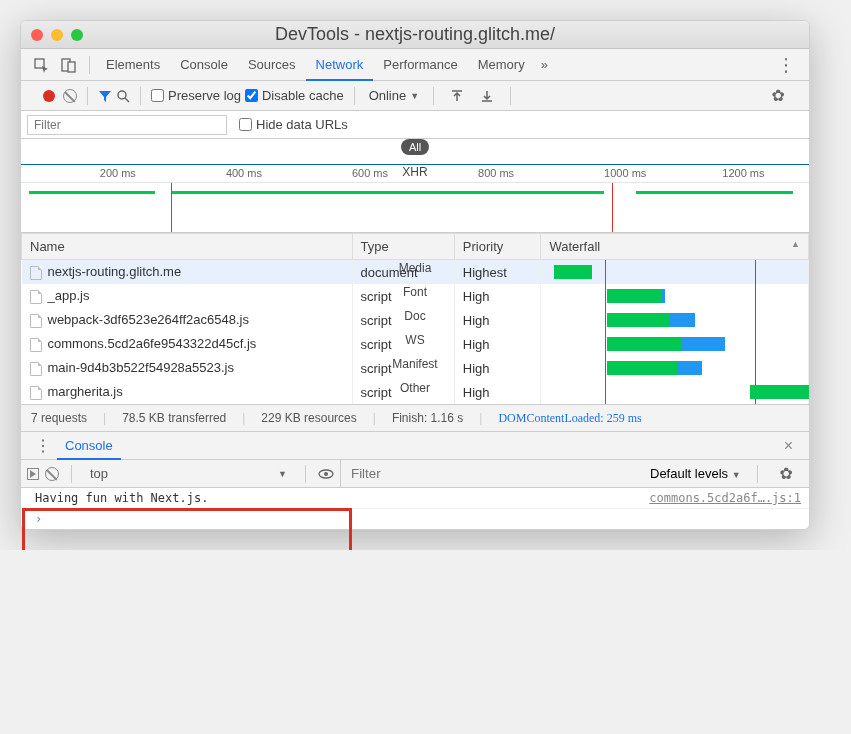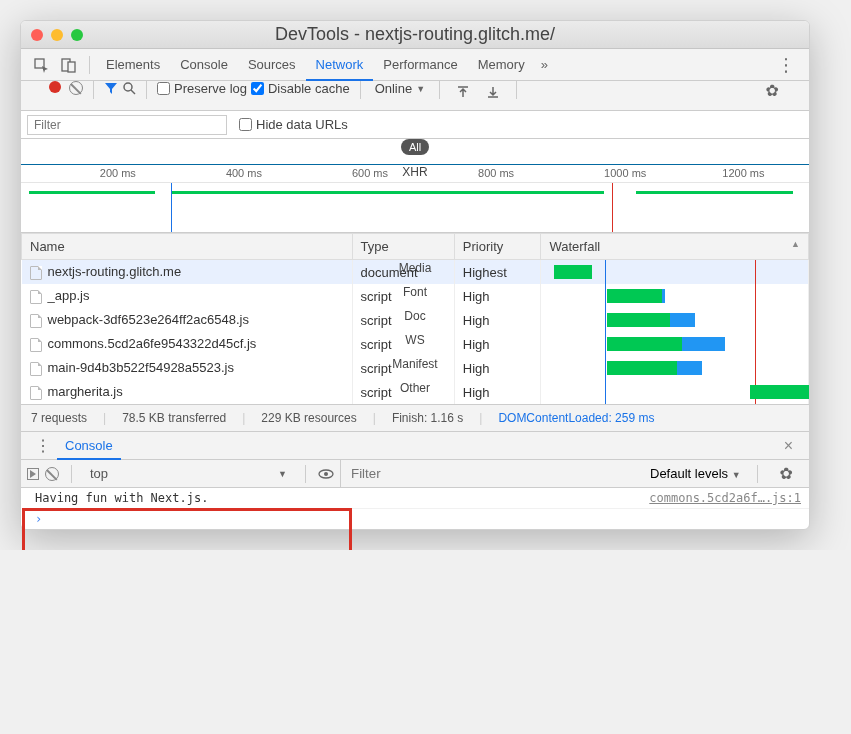--- a/index.html
+++ b/index.html
@@ -18,21 +18,21 @@
 
 .tabs { height: 32px; display: flex; align-items: center; border-bottom: 1px solid #ccc; background: #f3f3f3; padding: 0 6px; }
 .tool-btn { padding: 4px 6px; color: #666; display: flex; align-items: center; justify-content: center; cursor: pointer; }
 .sep { width: 1px; height: 18px; background: #ccc; margin: 0 6px; }
 .tab { padding: 0 10px; height: 32px; line-height: 32px; color: #555; cursor: pointer; }
 .tab.active { color: #1a73e8; border-bottom: 2px solid #1a73e8; }
 .spacer { flex: 1; }
 .kebab { font-size: 18px; color: #666; padding: 0 8px; }
 
 
-.toolbar { height: 30px; display: flex; align-items: flex-start; border-bottom: 1px solid #ccc; background: #f3f3f3; padding: 0 24px; gap: 4px; }
+.toolbar { height: 30px; display: flex; align-items: center; border-bottom: 1px solid #ccc; background: #f3f3f3; padding: 0 18px; gap: 4px; }
 .rec { width: 12px; height: 12px; border-radius: 50%; background: #d93025; margin: 0 4px; }
 .nosign { width: 14px; height: 14px; border: 1.5px solid #888; border-radius: 50%; position: relative; }
 .nosign:after { content: ""; position: absolute; width: 14px; height: 1.5px; background: #888; top: 6px; left: -1px; transform: rotate(45deg); }
 .funnel { color: #1a73e8; font-size: 14px; }
 .mag { font-size: 14px; color: #666; }
 .chk { display: flex; align-items: center; gap: 4px; color: #444; }
 .chk input { margin: 0; }
 .select { color: #444; padding: 0 4px; display: flex; align-items: center; gap: 4px; }
 .gear { font-size: 16px; color: #666; margin-left: auto; padding: 0 6px; }
 
@@ -55,21 +55,21 @@
 .net-table th { text-align: left; font-weight: normal; color: #444; padding: 5px 8px; border: 1px solid #ddd; background: #f3f3f3; position:relative; }
 .net-table td { padding: 4px 8px; border-right: 1px solid #eee; color: #333; height: 24px; vertical-align: middle; }
 .net-table tr.selected { background: #e8f0fe; }
 .file-ico { display: inline-block; width: 12px; height: 14px; border: 1px solid #bbb; border-radius: 1px; margin-right: 6px; vertical-align: middle; position: relative; }
 .file-ico:before { content: ""; position: absolute; right: -1px; top: -1px; border-top: 4px solid #fff; border-left: 4px solid #bbb; }
 .wf { position: relative; height: 16px; width: 100%; }
 .wf-bar { position: absolute; height: 14px; top: 1px; }
 
 
 .summary { height: 28px; border-top: 1px solid #ccc; border-bottom: 1px solid #ccc; display: flex; align-items: center; padding: 0 10px; gap: 16px; font-size: 12px; color: #555; background: #f3f3f3; }
-.summary .dcl { color: #1a73e8; }
+.summary .dcl { color: #1a73e8; font-family: Liberation Serif, serif; }
 
 
 .drawer-header { height: 28px; border-bottom: 1px solid #ccc; display: flex; align-items: center; padding: 0 8px; background: #f3f3f3; }
 .drawer-kebab { font-size: 16px; color: #666; padding: 0 6px; }
 .drawer-tab { color: #1a73e8; padding: 0 8px; height: 28px; line-height: 28px; border-bottom: 2px solid #1a73e8; }
 .drawer-close { margin-left: auto; font-size: 16px; color: #888; padding: 0 8px; }
 .console-toolbar { height: 28px; display: flex; align-items: center; border-bottom: 1px solid #ccc; background: #f3f3f3; }
 .ct-left { display: flex; align-items: center; gap: 6px; padding: 0 6px; width: 320px; border-right: 1px solid #ccc; height: 100%; }
 .ct-right { display: flex; align-items: center; gap: 10px; padding: 0 10px; flex: 1; }
 .ctx { flex:1; color: #555; display: flex; align-items: center; justify-content: space-between; padding: 0 6px; }

